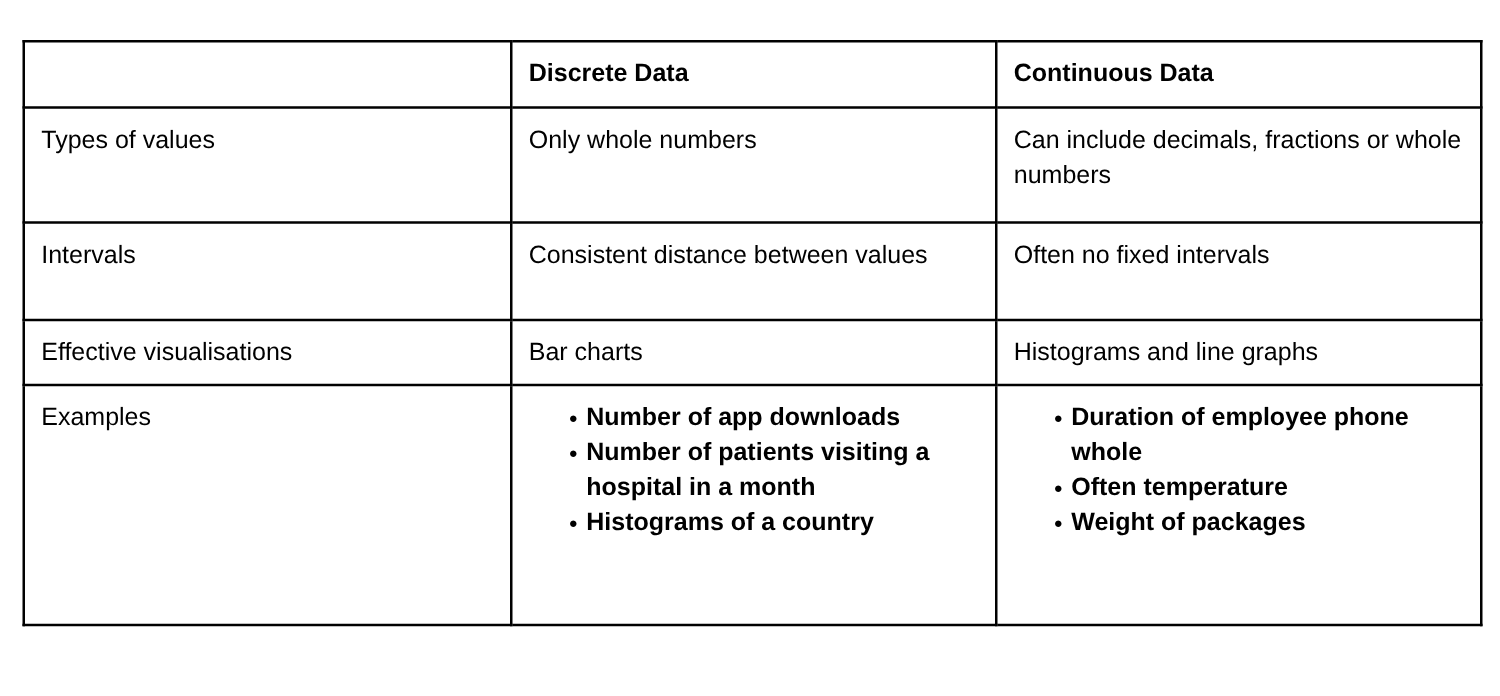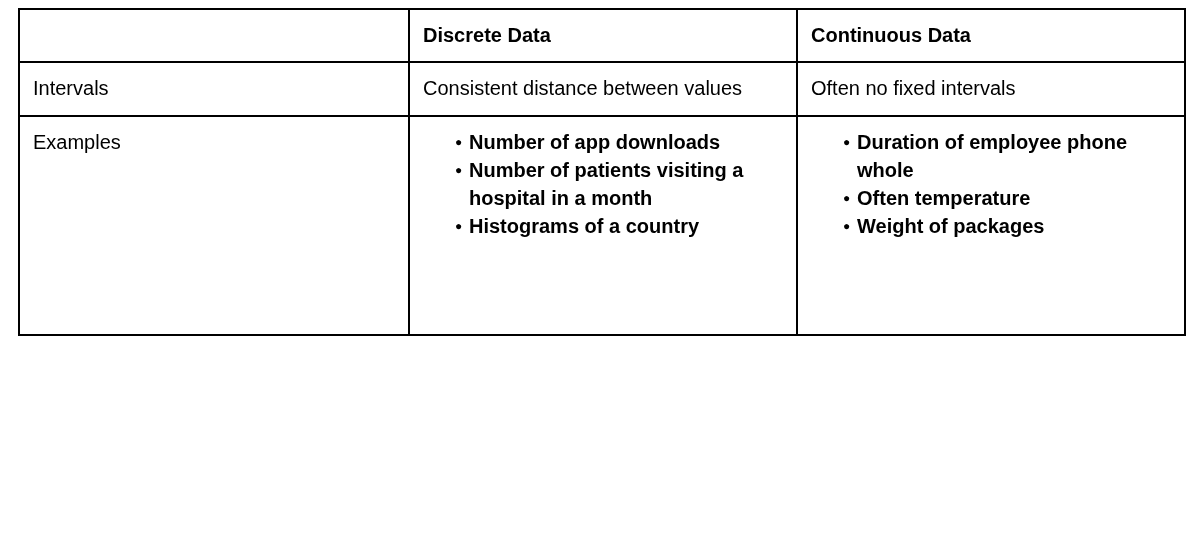--- a/index.html
+++ b/index.html
@@ -12,21 +12,21 @@
   .canvas {
     position: relative;
     width: 1200px;
     height: 557px;
     background: #ffffff;
     overflow: hidden;
   }
   table.compare {
     position: absolute;
     left: 18px;
-    top: 8px;
+    top: 32px;
     width: 1166px;
     border-collapse: collapse;
     table-layout: fixed;
     font-size: 20px;
     line-height: 28px;
     color: #000000;
   }
   table.compare col.c1 { width: 390px; }
   table.compare col.c2 { width: 388px; }
   table.compare col.c3 { width: 388px; }
@@ -37,23 +37,23 @@
     padding: 11px 14px 11px 13px;
     background: #ffffff;
     font-weight: normal;
   }
   table.compare th {
     font-weight: bold;
   }
   tr.r-head  td, tr.r-head  th { height: 53px; box-sizing: border-box; }
   tr.r-types td { height: 92px; box-sizing: border-box; }
   tr.r-limits td { height: 52px; box-sizing: border-box; }
-  tr.r-intervals td { height: 54px; box-sizing: border-box; }
+  tr.r-intervals td { height: 78px; box-sizing: border-box; }
   tr.r-vis td { height: 52px; box-sizing: border-box; }
-  tr.r-examples td { height: 219px; box-sizing: border-box; }
+  tr.r-examples td { height: 192px; box-sizing: border-box; }
 
   .blist {
     margin: 0;
     padding: 0;
     list-style: none;
   }
   .blist .li {
     display: flex;
     align-items: flex-start;
   }
@@ -79,28 +79,38 @@
         <col class="c2">
         <col class="c3">
     </colgroup>
     <tbody>
       <tr class="r-head">
         <td></td>
         <th>Discrete Data</th>
         <th>Continuous Data</th>
       </tr>
 
+      <tr class="r-types">
+        <td>Types of values</td>
+        <td>Only whole numbers</td>
+        <td>Can include decimals, fractions or whole numbers</td>
+      </tr>
 
 
       <tr class="r-intervals">
         <td>Intervals</td>
         <td>Consistent distance between values</td>
         <td>Often no fixed intervals</td>
       </tr>
 
+      <tr class="r-vis">
+        <td>Effective visualisations</td>
+        <td>Bar charts</td>
+        <td>Histograms and line graphs</td>
+      </tr>
 
       <tr class="r-examples">
         <td>Examples</td>
         <td>
           <div class="blist">
             <div class="li">
               <span class="bullet">●</span>
               <span class="li-text">Number of app downloads</span>
             </div>
             <div class="li">

